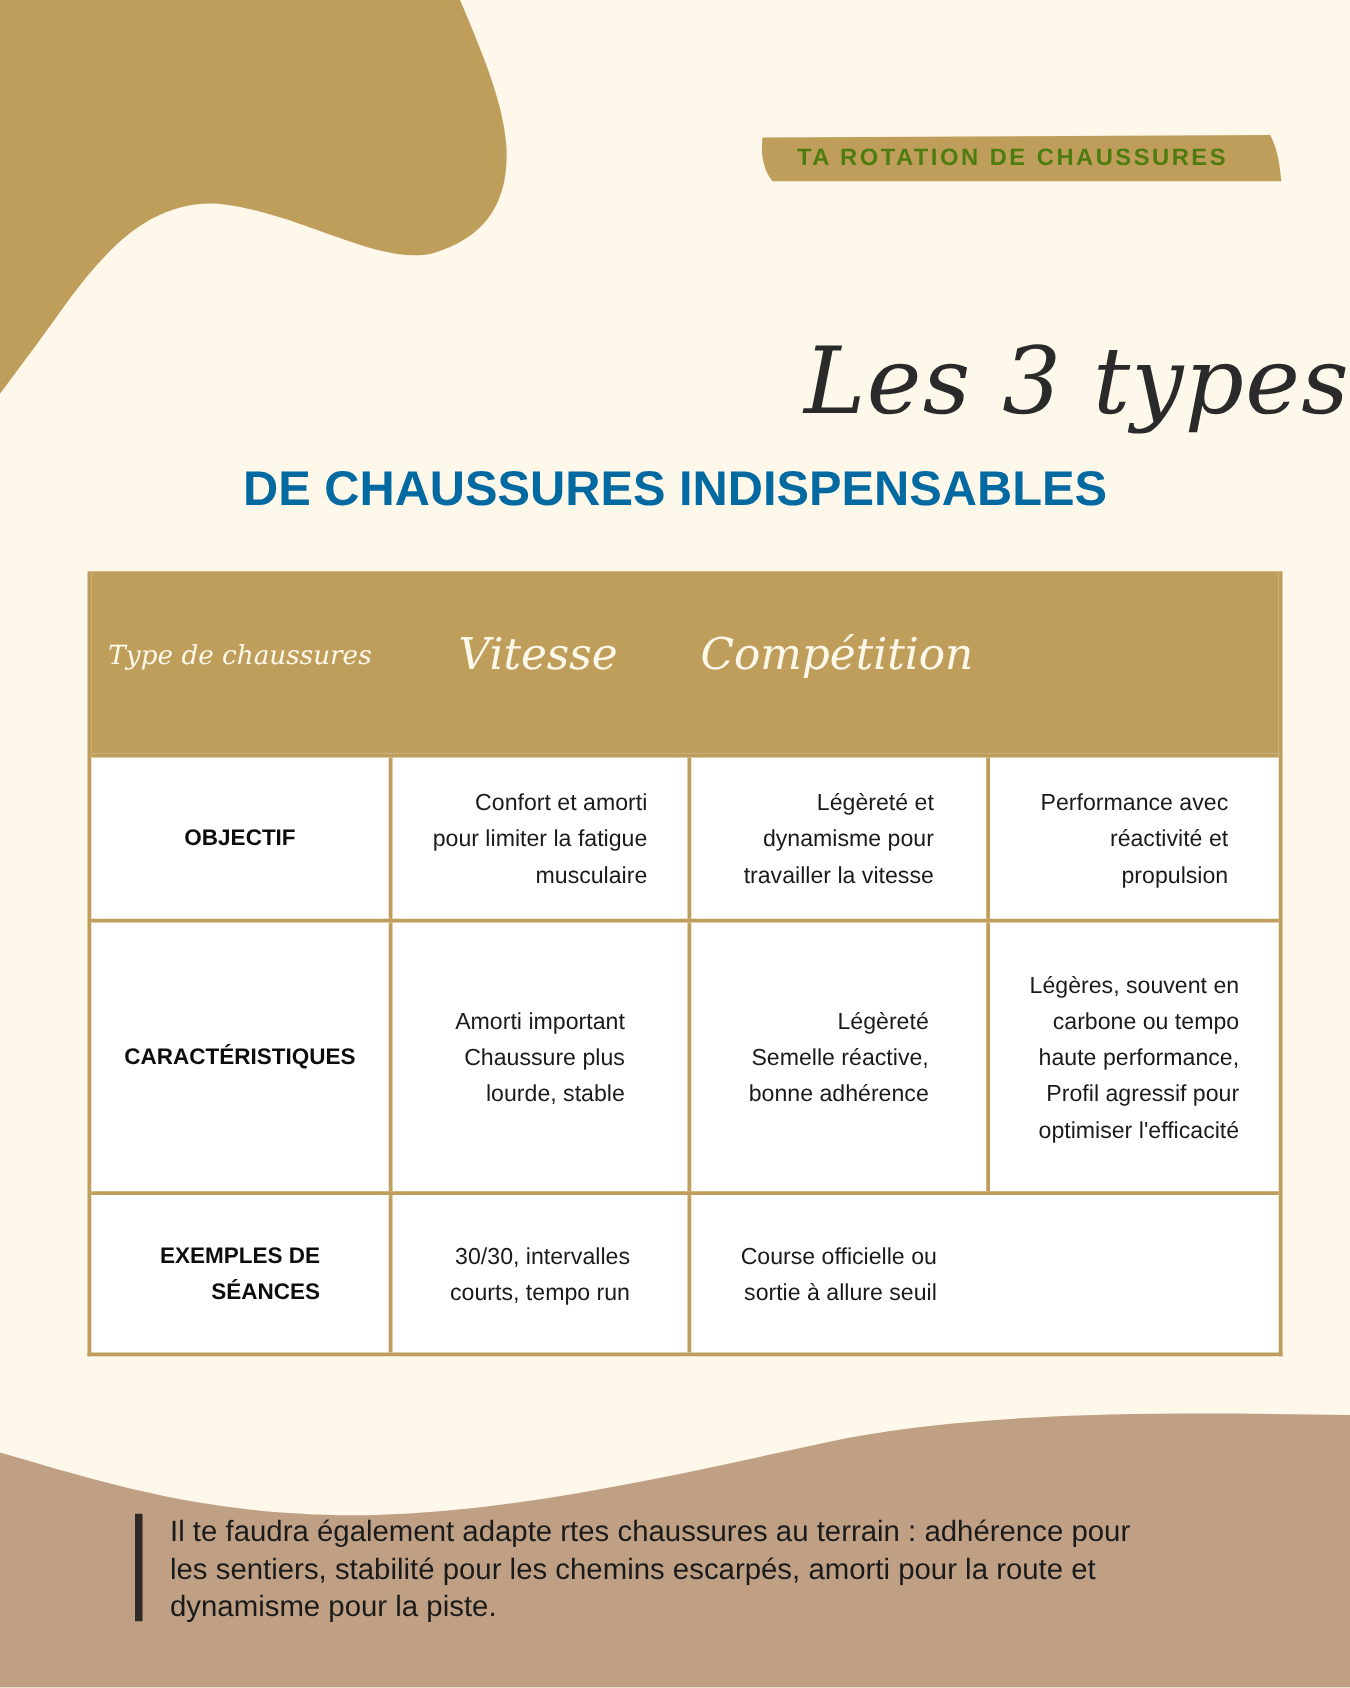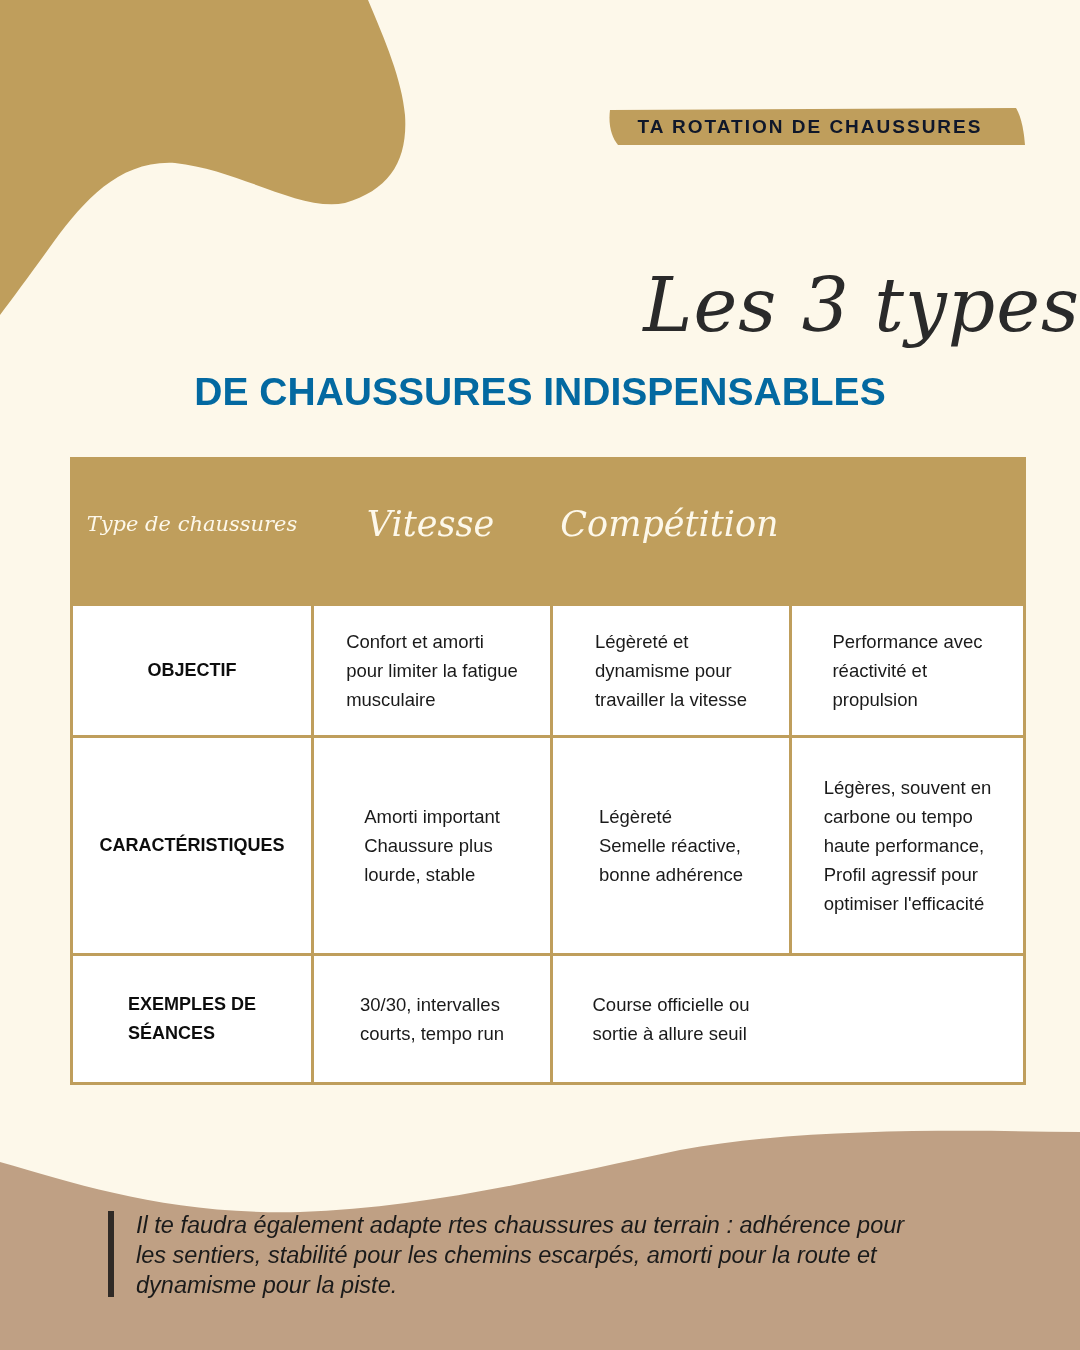--- a/index.html
+++ b/index.html
@@ -20,21 +20,21 @@
     top: 108px;
     left: 604px;
     width: 422px;
     height: 38px;
   }
   .tag svg { position: absolute; left: 0; top: 0; }
   .tag-label {
     position: absolute;
     left: 0; top: 0; width: 100%; height: 100%;
     display: flex; align-items: center; justify-content: center;
-    color: #0f172a;
+    color: #4d7c0f;
     font-weight: 700;
     font-size: 19px;
     letter-spacing: 2px;
     padding-right: 10px;
   }
 
   .script-title {
     position: absolute;
     top: 262px;
     left: 0; width: 1080px;
@@ -84,21 +84,21 @@
   .trow {
     display: grid;
     grid-template-columns: 238px 239px 239px 234px;
     border-top: 3px solid #bf9e5c;
   }
   .trow.r1 { height: 132px; }
   .trow.r2 { height: 218px; }
   .trow.r3 { height: 129px; }
   .td {
     display: flex; align-items: center; justify-content: center;
-    text-align: left;
+    text-align: right;
     border-left: 3px solid #bf9e5c;
     font-size: 18.5px;
     line-height: 29px;
     color: #1a1a1a;
     padding: 0 12px;
     white-space: pre-line;
   }
   .td:first-child { border-left: none; border-radius: 30px; }
   .td.label {
     font-weight: 700;
@@ -116,21 +116,20 @@
   }
   .note-bar {
     width: 6px;
     height: 86px;
     background: #2f2a26;
     margin-top: 1px;
     flex-shrink: 0;
   }
   .note-text {
     margin-left: 22px;
-    font-style: italic;
     font-size: 23.5px;
     line-height: 30px;
     color: #1a1a1a;
     white-space: pre-line;
   }
 </style>
 </head>
 <body>
 
 <svg class="blob-top" viewBox="0 0 420 330" width="420" height="330">

